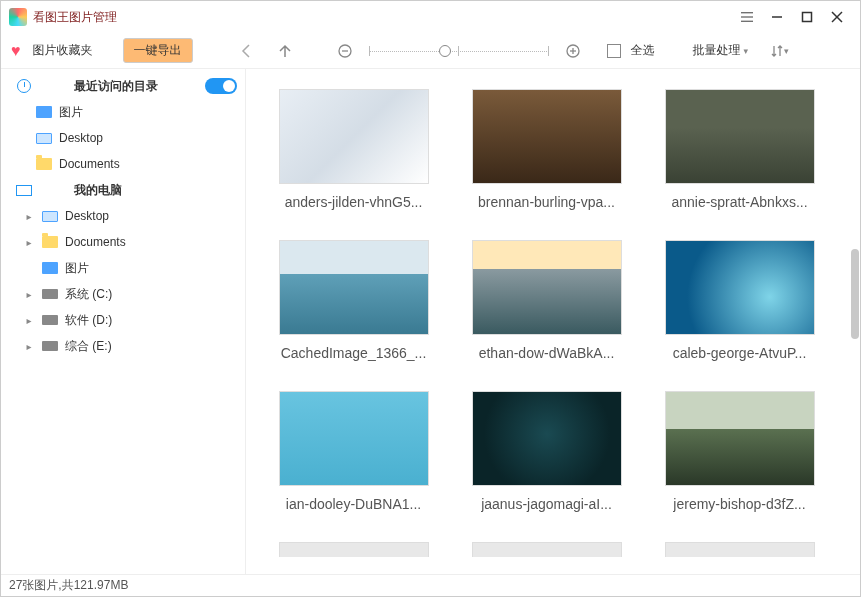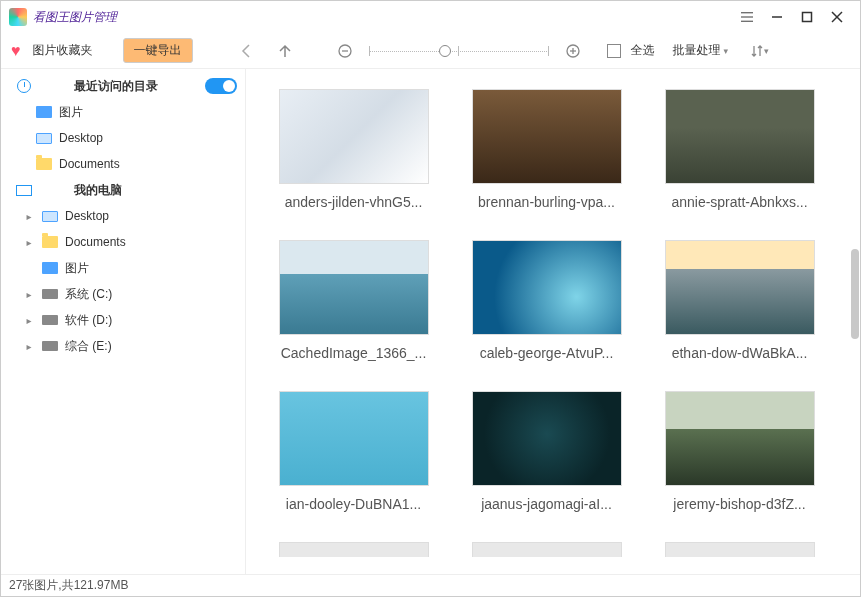--- a/index.html
+++ b/index.html
@@ -1,38 +1,38 @@
 <!DOCTYPE html>
 <html><head>
 <meta charset="utf-8">
 <style>
 * { margin: 0; padding: 0; box-sizing: border-box; font-family: "Microsoft YaHei", sans-serif; font-size: 12px; }
 body { background: #f0f0f0; display: flex; justify-content: center; align-items: center; height: 100vh; }
 .window { width: 861px; height: 597px; background: #fff; border: 1px solid #ccc; display: flex; flex-direction: column; position: relative; }
 .titlebar { height: 32px; display: flex; align-items: center; padding: 0 8px; }
 .titlebar .app-icon { width: 18px; height: 18px; border-radius: 3px; background: conic-gradient(#ff6b6b,#feca57,#48dbfb,#1dd1a1,#ff6b6b); margin-right: 6px; }
-.titlebar .title { flex: 0 0 auto; color: #4c1d95; font-style: italic; }
+.titlebar .title { flex: 0 0 auto; color: #7f1d1d; }
 .titlebar .spacer { flex: 1; }
 .titlebar .win-btn { width: 30px; height: 30px; display: flex; align-items: center; justify-content: center; color: #555; cursor: pointer; }
 .titlebar .win-btn svg { width: 12px; height: 12px; }
 .menu-btn svg { width: 14px; height: 12px; }
 
 .toolbar { height: 36px; border-bottom: 1px solid #eee; display: flex; align-items: center; padding: 0 10px; gap: 10px; }
 .heart { color: #ff4d6a; font-size: 16px; margin-right: 2px; }
 .fav-label { color: #333; margin-right: 20px; }
 .export-btn { background: #fdba74; border: 1px solid #ccc; border-radius: 3px; padding: 3px 10px; cursor: pointer; color: #333; }
 .tool-icon { width: 28px; height: 28px; display: flex; align-items: center; justify-content: center; color: #888; cursor: pointer; }
 .tool-icon svg { width: 16px; height: 16px; }
 .zoom-track { width: 180px; height: 4px; background: none; position: relative; display: flex; align-items: center; }
 .zoom-line { position: absolute; left: 0; right: 0; top: 50%; border-top: 1px dotted #bbb; }
 .zoom-tick { width: 1px; height: 10px; background: #bbb; position: absolute; top: -3px; }
 .zoom-handle { width: 12px; height: 12px; border: 1px solid #888; background: #fff; border-radius: 50%; position: absolute; top: -4px; left: 70px; cursor: pointer; }
 .checkbox { width: 14px; height: 14px; border: 1px solid #888; margin-left: 10px; cursor: pointer; }
 .select-all { color: #333; }
-.batch { color: #333; cursor: pointer; display: flex; align-items: center; gap: 3px; margin-left: 8px; }
+.batch { color: #333; cursor: pointer; display: flex; align-items: center; gap: 3px; margin-left: 28px; }
 .sort { color: #888; cursor: pointer; margin-left: 12px; display:flex; align-items:center; }
 .chev { font-size: 9px; color: #888; }
 
 .body { flex: 1; display: flex; overflow: hidden; }
 .sidebar { width: 245px; border-right: 1px solid #eee; overflow-y: auto; padding: 4px 0; }
 .side-row { height: 26px; display: flex; align-items: center; padding: 0 8px; cursor: pointer; color: #333; }
 .side-row .expand { width: 12px; color: #888; font-size: 10px; text-align: center; }
 .side-row .icon { width: 18px; height: 16px; margin: 0 6px; display: flex; align-items: center; justify-content: center; }
 .recent-header { font-weight: bold; gap: 35px; }
 .toggle { margin-left: auto; width: 32px; height: 16px; background: #2196f3; border-radius: 8px; position: relative; cursor: pointer; }
@@ -243,28 +243,28 @@
           </div>
         <div class="thumb-card">
             <div class="thumb t1"></div>
             <div class="thumb-label">annie-spratt-Abnkxs...</div>
           </div>
         <div class="thumb-card">
             <div class="thumb t3"></div>
             <div class="thumb-label">CachedImage_1366_...</div>
           </div>
         <div class="thumb-card">
+            <div class="thumb t5"></div>
+            <div class="thumb-label">ethan-dow-dWaBkA...</div>
+          </div>
+        <div class="thumb-card">
             <div class="thumb t4"></div>
             <div class="thumb-label">caleb-george-AtvuP...</div>
           </div>
         <div class="thumb-card">
-            <div class="thumb t5"></div>
-            <div class="thumb-label">ethan-dow-dWaBkA...</div>
-          </div>
-        <div class="thumb-card">
             <div class="thumb t6"></div>
             <div class="thumb-label">ian-dooley-DuBNA1...</div>
           </div>
         <div class="thumb-card">
             <div class="thumb t7"></div>
             <div class="thumb-label">jaanus-jagomagi-aI...</div>
           </div>
         <div class="thumb-card">
             <div class="thumb t8"></div>
             <div class="thumb-label">jeremy-bishop-d3fZ...</div>

